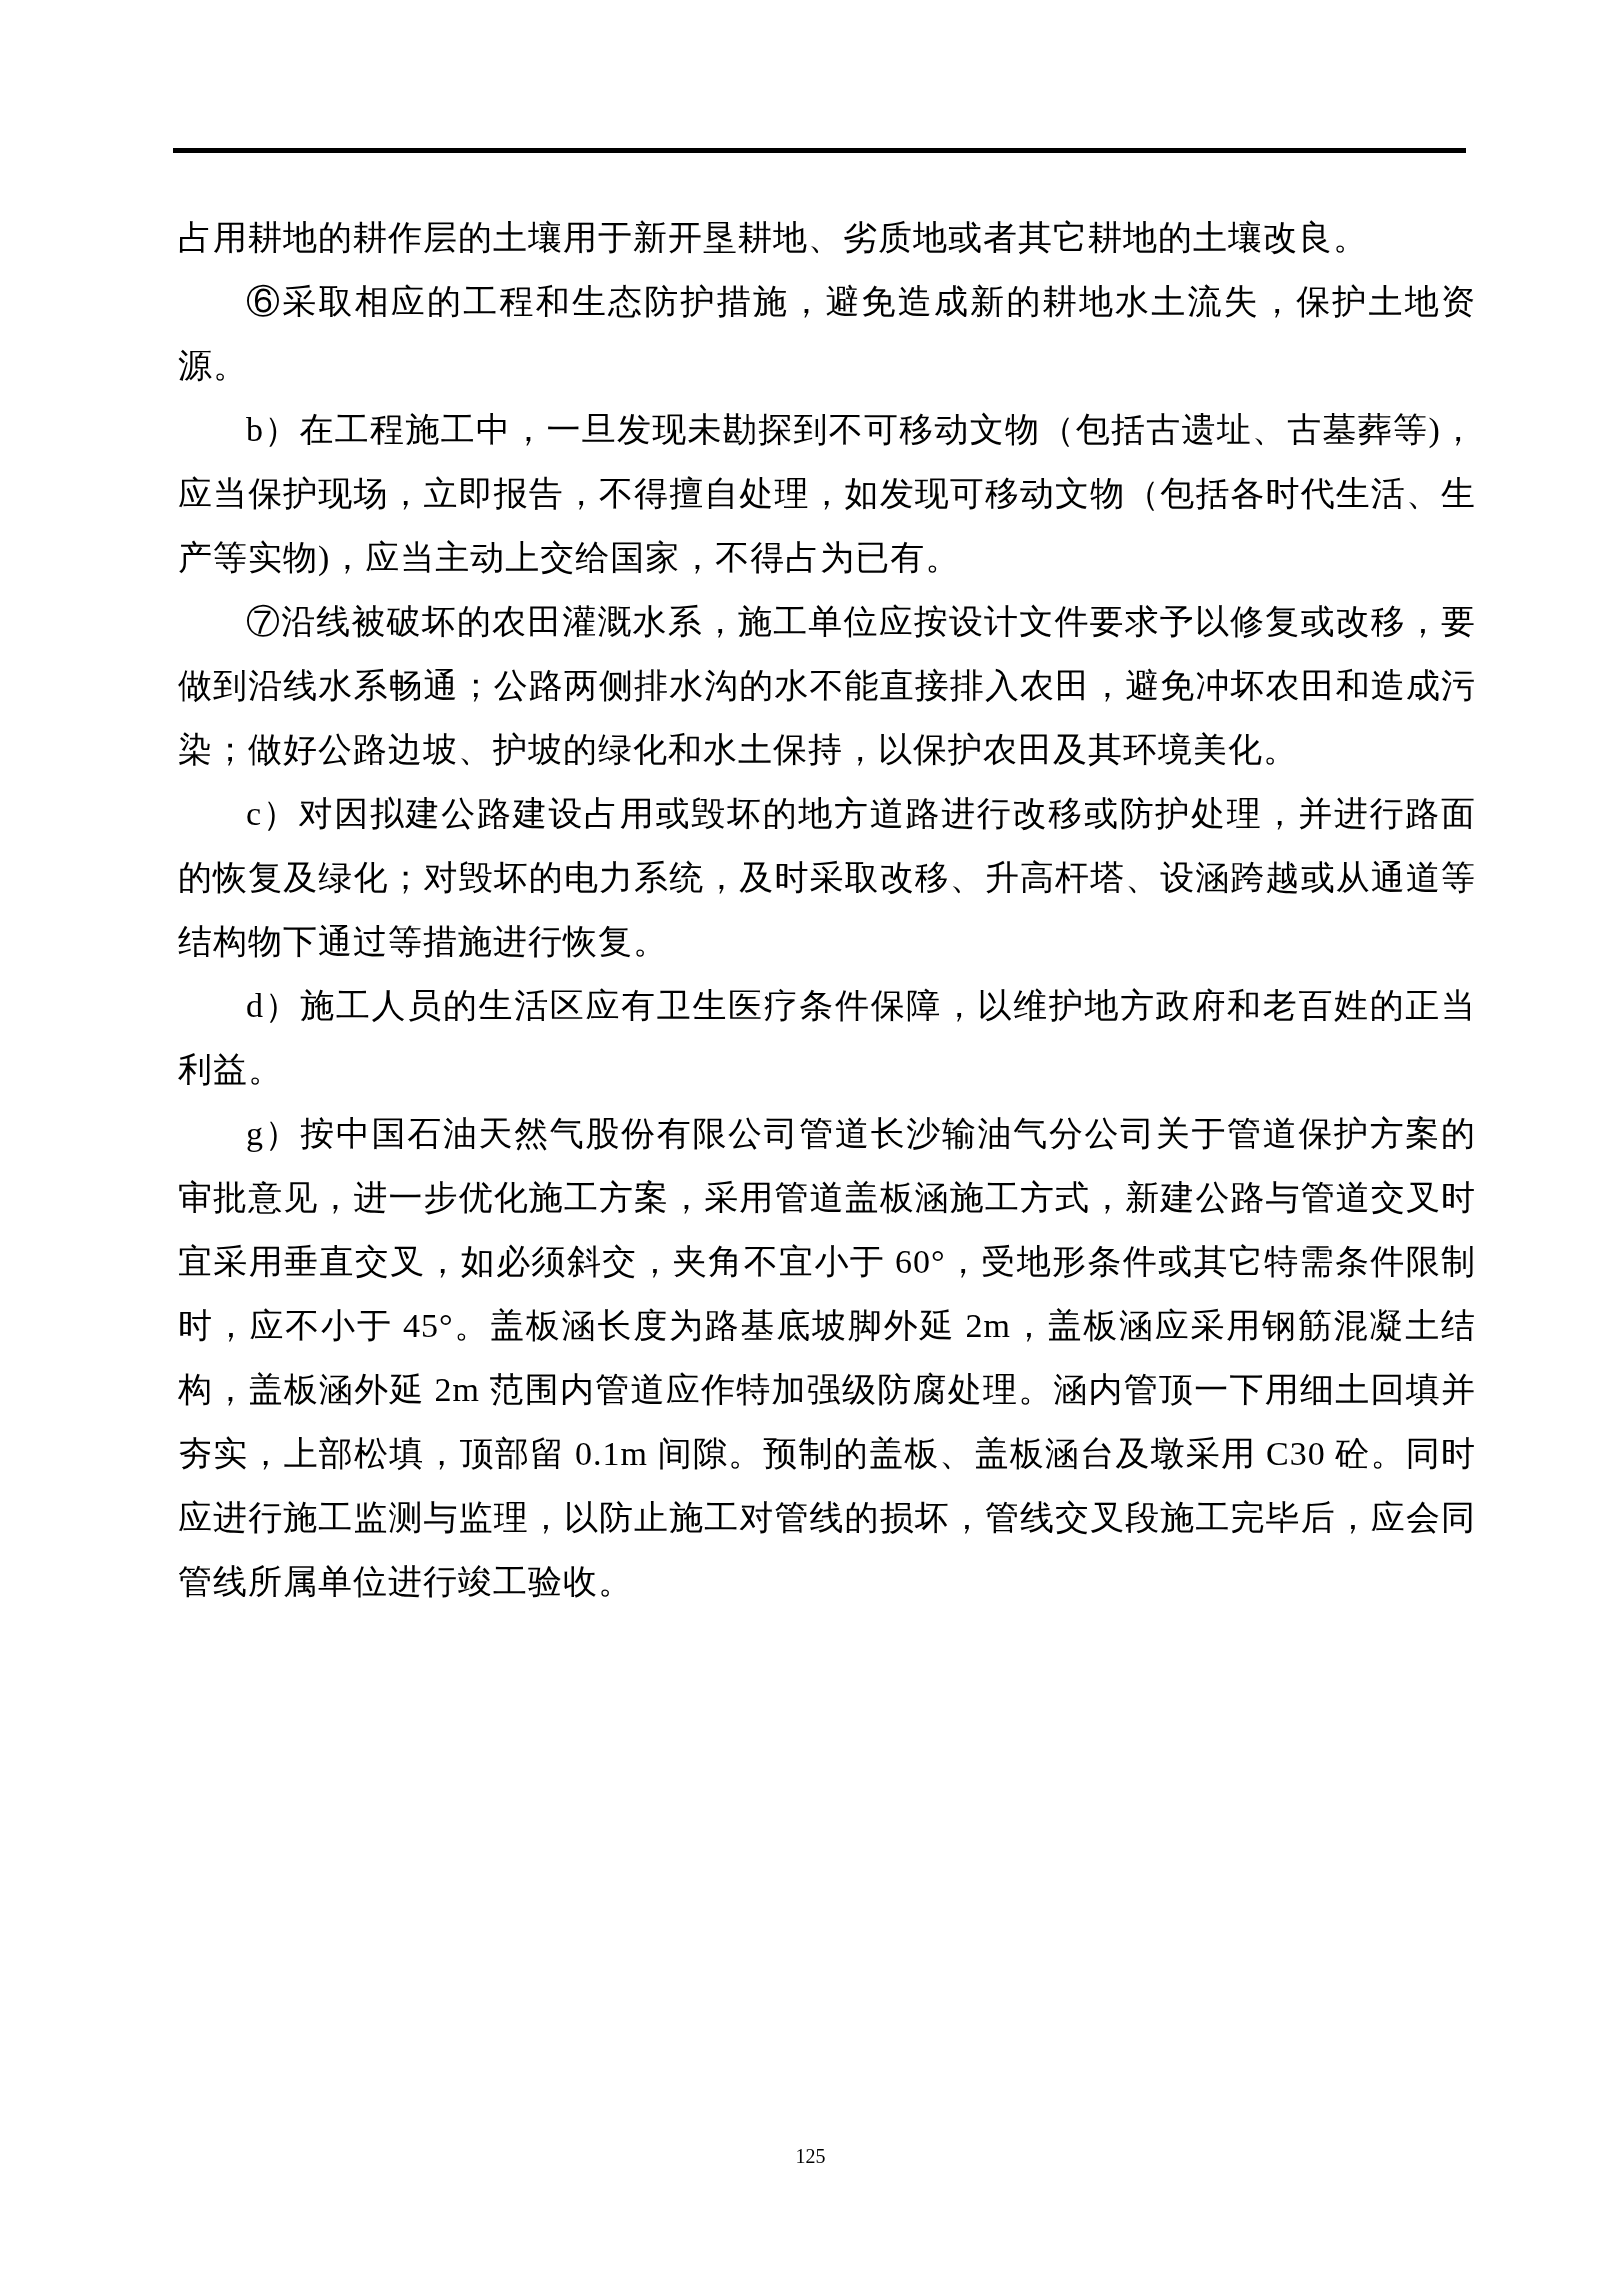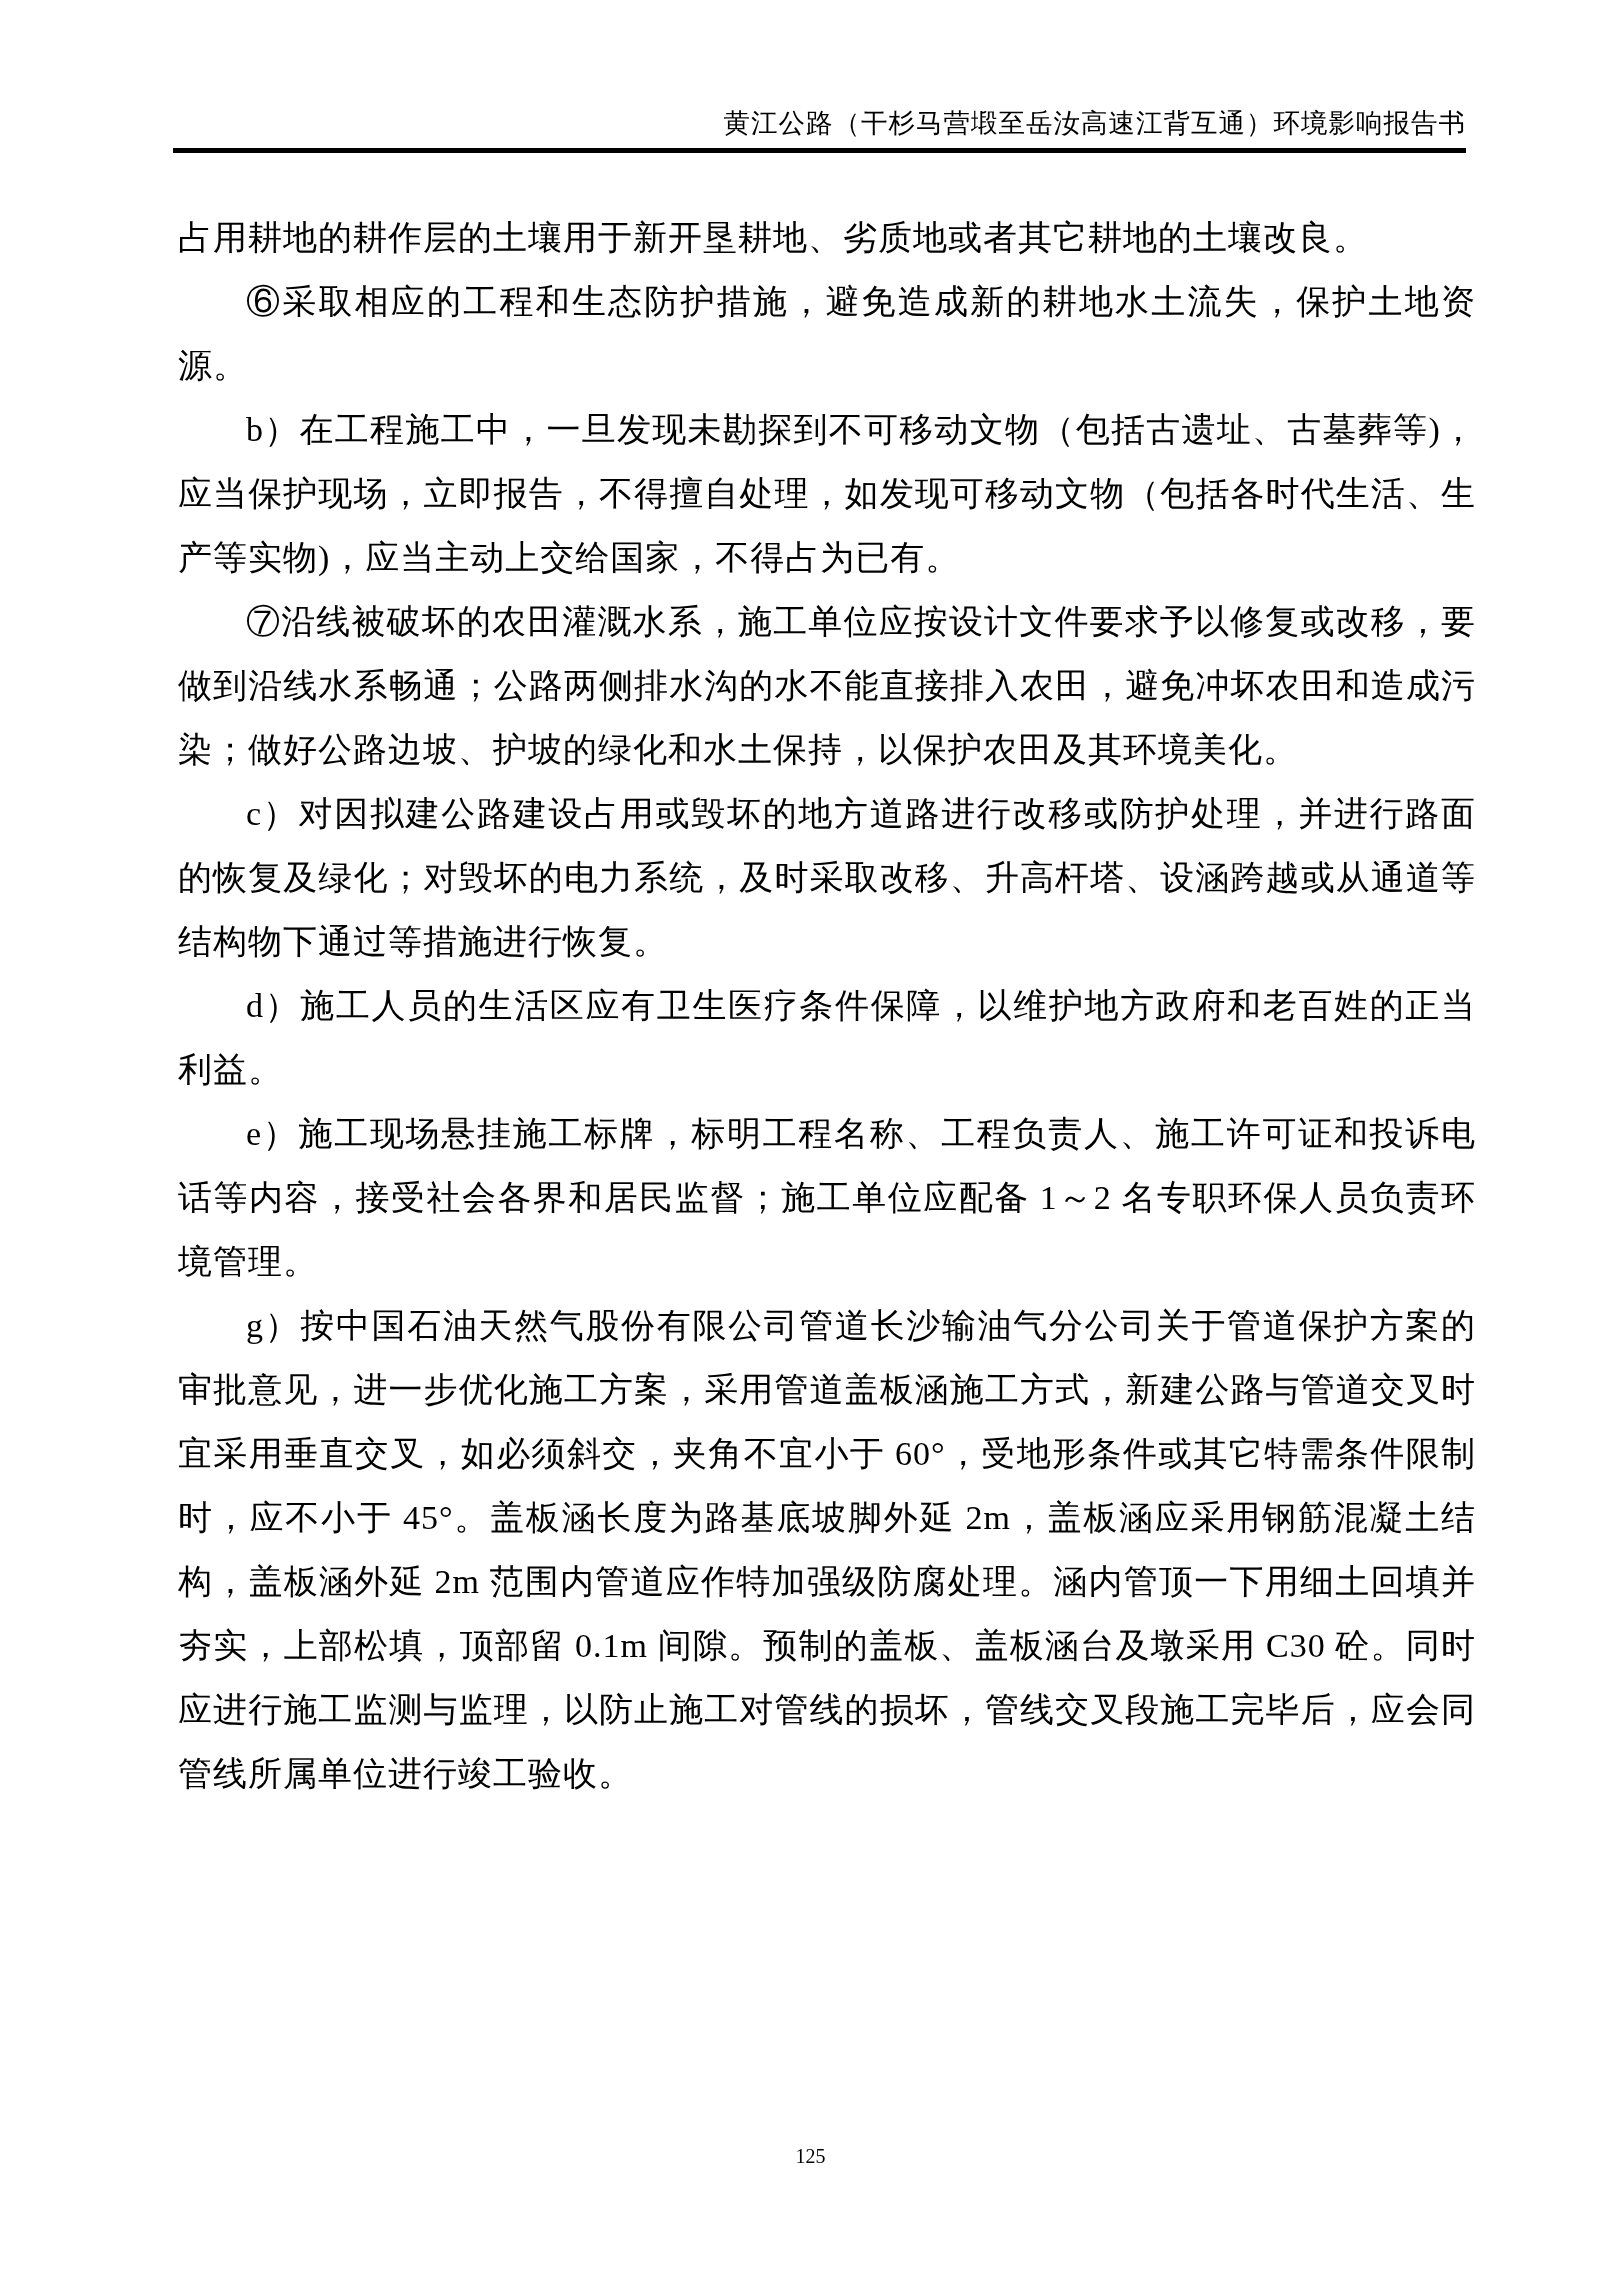--- a/index.html
+++ b/index.html
@@ -59,34 +59,30 @@
     width: 100%;
     text-align: center;
     font-size: 20px;
   }
 </style>
 </head>
 <body>
 
 <div class="page">
 
-  <div class="page-header">
-    <span>黄江公路（干杉马营塅至岳汝高速江背互通）环境影响报告书</span>
-  </div>
 
   <div class="header-rule"></div>
 
   <div class="doc-body">
     <p>占用耕地的耕作层的土壤用于新开垦耕地、劣质地或者其它耕地的土壤改良。</p>
     <p class="indent">⑥采取相应的工程和生态防护措施，避免造成新的耕地水土流失，保护土地资源。</p>
     <p class="indent">b）在工程施工中，一旦发现未勘探到不可移动文物（包括古遗址、古墓葬等)，应当保护现场，立即报告，不得擅自处理，如发现可移动文物（包括各时代生活、生产等实物)，应当主动上交给国家，不得占为已有。</p>
     <p class="indent">⑦沿线被破坏的农田灌溉水系，施工单位应按设计文件要求予以修复或改移，要做到沿线水系畅通；公路两侧排水沟的水不能直接排入农田，避免冲坏农田和造成污染；做好公路边坡、护坡的绿化和水土保持，以保护农田及其环境美化。</p>
     <p class="indent">c）对因拟建公路建设占用或毁坏的地方道路进行改移或防护处理，并进行路面的恢复及绿化；对毁坏的电力系统，及时采取改移、升高杆塔、设涵跨越或从通道等结构物下通过等措施进行恢复。</p>
     <p class="indent">d）施工人员的生活区应有卫生医疗条件保障，以维护地方政府和老百姓的正当利益。</p>
-    <p class="indent">e）施工现场悬挂施工标牌，标明工程名称、工程负责人、施工许可证和投诉电话等内容，接受社会各界和居民监督；施工单位应配备 1～2 名专职环保人员负责环境管理。</p>
     <p class="indent">g）按中国石油天然气股份有限公司管道长沙输油气分公司关于管道保护方案的审批意见，进一步优化施工方案，采用管道盖板涵施工方式，新建公路与管道交叉时宜采用垂直交叉，如必须斜交，夹角不宜小于 60°，受地形条件或其它特需条件限制时，应不小于 45°。盖板涵长度为路基底坡脚外延 2m，盖板涵应采用钢筋混凝土结构，盖板涵外延 2m 范围内管道应作特加强级防腐处理。涵内管顶一下用细土回填并夯实，上部松填，顶部留 0.1m 间隙。预制的盖板、盖板涵台及墩采用 C30 砼。同时应进行施工监测与监理，以防止施工对管线的损坏，管线交叉段施工完毕后，应会同管线所属单位进行竣工验收。</p>
   </div>
 
   <div class="page-footer">
     <span>125</span>
   </div>
 
 </div>
 
 

